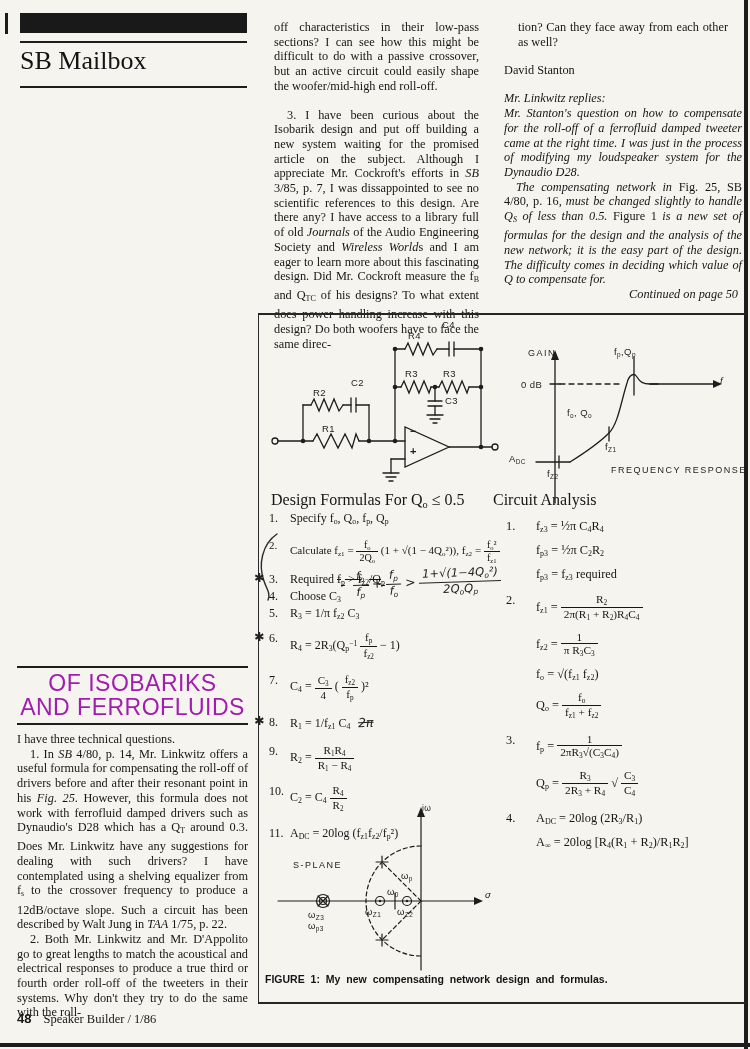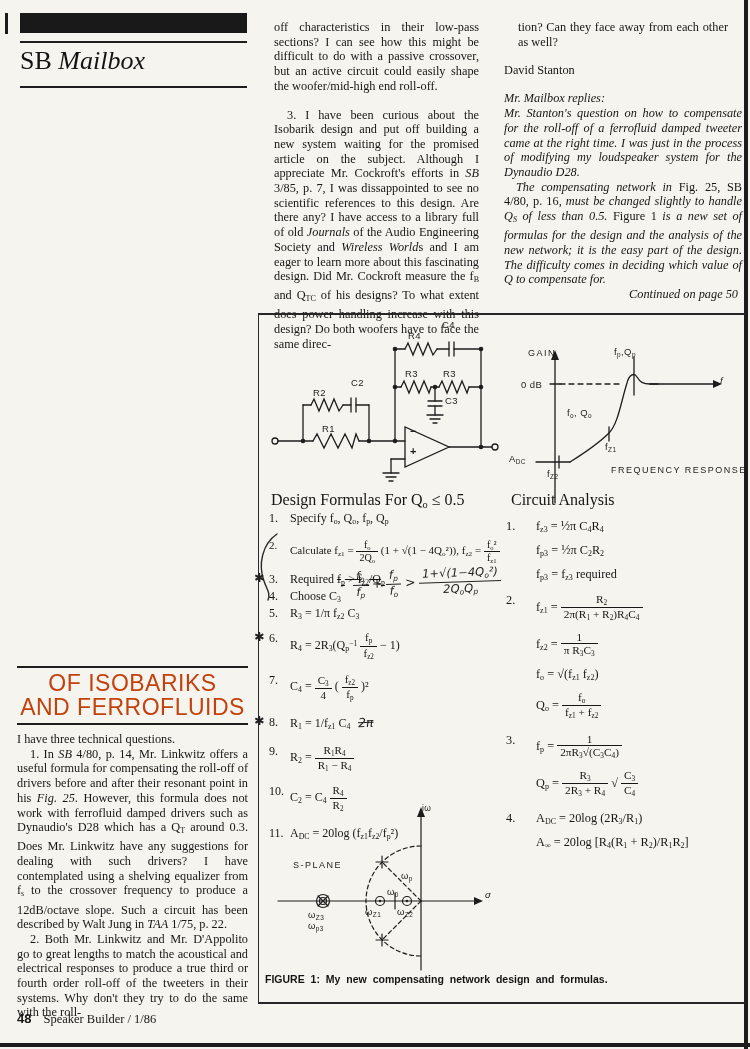--- a/index.html
+++ b/index.html
@@ -7,21 +7,21 @@
        font-family:"Liberation Serif",serif;color:#1a1a1a;}
   
   .edge-r{position:absolute;left:744px;top:0;width:4px;height:1049px;background:#1c1c1c;}
   .edge-b{position:absolute;left:0;top:1043px;width:750px;height:4px;background:#1c1c1c;}
   .edge-tick{position:absolute;left:5px;top:13px;width:3px;height:21px;background:#1c1c1c;}
   
   .masthead{position:absolute;left:20px;top:13px;width:227px;}
   .mbar{height:20px;background:#191919;}
   .mrule{height:2px;background:#1d1d1d;margin-top:8px;}
   .mtitle{font-size:26px;padding:3px 0 2px;color:#141414;}
-  .mtitle .it{font-style:italic;}
+  .mtitle .it{}
   
   .tcol{position:absolute;font-size:12.3px;line-height:14.7px;text-align:justify;color:#161616;}
   .tcol p{margin:14px;}
   .tcol .ind{text-indent:13px;}
   .col2{left:260px;top:6px;width:233px;}
   .col3{left:504px;top:6px;width:238px;}
   .sig{margin-top:14px;text-align:left;line-height:15px;}
   .reply{margin-top:13px;font-style:italic;}
   .reply i{font-style:normal;}
   .reply p{margin:0;}
@@ -55,21 +55,21 @@
   .hw{font-family:"DejaVu Sans",sans-serif;font-style:italic;color:#222;
       display:inline-block;transform:rotate(-2deg);font-size:12.5px;}
   .fhw3{position:absolute;left:84px;top:-5px;width:176px;line-height:1.15;}
   .penswirl{position:absolute;left:-12px;top:20px;}
   .figcaption{position:absolute;left:6px;top:658px;font-family:Liberation Sans, sans-serif;
               font-weight:bold;font-size:10.5px;word-spacing:3px;color:#141414;}
   
   .letter2{position:absolute;left:17px;top:666px;width:231px;}
   .hrule{height:2px;background:#1d1d1d;}
   .headline{font-family:"Liberation Sans",sans-serif;font-size:23px;line-height:24px;
-            text-align:center;padding:3px 0 4px;color:#c2410c;letter-spacing:0.5px;}
+            text-align:center;padding:3px 0 4px;color:#a21caf;letter-spacing:0.5px;}
   .l2body{font-size:12.3px;line-height:14.7px;text-align:justify;color:#161616;margin-top:7px;}
   .l2body p{margin:0;}
   .l2body .ind{text-indent:13px;}
   
   .pfooter{position:absolute;left:17px;top:1011px;font-size:12.5px;color:#161616;}
   .pfooter .pg{font-family:"Liberation Sans",sans-serif;font-weight:bold;font-size:13px;margin-right:12px;}
 </style>
 </head>
 <body>
 
@@ -88,21 +88,21 @@
   <p>off characteristics in their low-pass sections? I can see how this might be difficult to do with a passive crossover, but an active circuit could easily shape the woofer/mid-high end roll-off.</p>
   <p class="ind">3. I have been curious about the Isobarik design and put off building a new system waiting for the promised article on the subject. Although I appreciate Mr. Cockroft's efforts in <i>SB</i> 3/85, p. 7, I was dissappointed to see no scientific references to this design. Are there any? I have access to a library full of old <i>Journals</i> of the Audio Engineering Society and <i>Wireless World</i>s and I am eager to learn more about this fascinating design. Did Mr. Cockroft measure the f<sub>B</sub> and Q<sub>TC</sub> of his designs? To what extent does power handling increase with this design? Do both woofers have to face the same direc-</p>
 </div>
 
 <div class="tcol col3">
   <p>tion? Can they face away from each other as well?</p>
   <div class="sig">
     <div>David Stanton</div>
   </div>
   <div class="reply">
-    <p>Mr. Mailbox replies:</p>
+    <p>Mr. Linkwitz replies:</p>
     <p>Mr. Stanton's question on how to compensate for the roll-off of a ferrofluid damped tweeter came at the right time. I was just in the process of modifying my loudspeaker system for the Dynaudio D28.</p>
     <p class="ind">The compensating network in <i>Fig. 25, SB 4/80, p. 16,</i> must be changed slightly to handle Q<sub>S</sub> of less than 0.5. <i>Figure 1</i> is a new set of formulas for the design and the analysis of the new network; it is the easy part of the design. The difficulty comes in deciding which value of Q to compensate for.</p>
     <p class="contd">Continued on page 50</p>
   </div>
 </div>
 
 <div class="figure">
 
   <svg style="left:6px;top:14px;" width="242" height="172" viewBox="0 0 242 172" fill="none" stroke="#1d1d1d" stroke-width="1.3" stroke-linecap="round">
     <circle cx="10" cy="112" r="3"></circle>
@@ -185,21 +185,21 @@
   <span class="figlabel" style="left:262px;top:64px;">0 dB</span>
   <span class="figlabel" style="left:250px;top:138px;">A<sub>DC</sub></span>
   <span class="figlabel" style="left:355px;top:31px;">f<sub>p</sub>,Q<sub>p</sub></span>
   <span class="figlabel" style="left:308px;top:92px;">f<sub>o</sub>, Q<sub>o</sub></span>
   <span class="figlabel" style="left:346px;top:126px;">f<sub>Z1</sub></span>
   <span class="figlabel" style="left:288px;top:153px;">f<sub>Z2</sub></span>
   <span class="figlabel" style="left:461px;top:60px;font-style:italic;">f</span>
   <span class="figlabel small-caps" style="left:352px;top:150px;">FREQUENCY RESPONSE</span>
 
   <div class="colhead" style="left:12px;top:176px;">Design Formulas For Q<sub>o</sub> ≤ 0.5</div>
-  <div class="colhead" style="left:252px;top:176px;">Circuit Analysis</div>
+  <div class="colhead" style="left:234px;top:176px;">Circuit Analysis</div>
 
   <div class="design">
     <svg class="penswirl" width="22" height="72" viewBox="0 0 22 72">
       <path d="M20,3 C5,13 1,34 7,50 C9,57 14,62 11,69" fill="none" stroke="#2a2a2a" stroke-width="1.4" stroke-linecap="round"></path>
     </svg>
     <div class="fitem" style="margin-bottom:12px;">
       <span class="fnum">1.</span>
       <span>Specify f<sub>o</sub>, Q<sub>o</sub>, f<sub>p</sub>, Q<sub>p</sub></span>
     </div>
     <div class="fitem" style="margin-bottom:8px;font-size:11px;">

